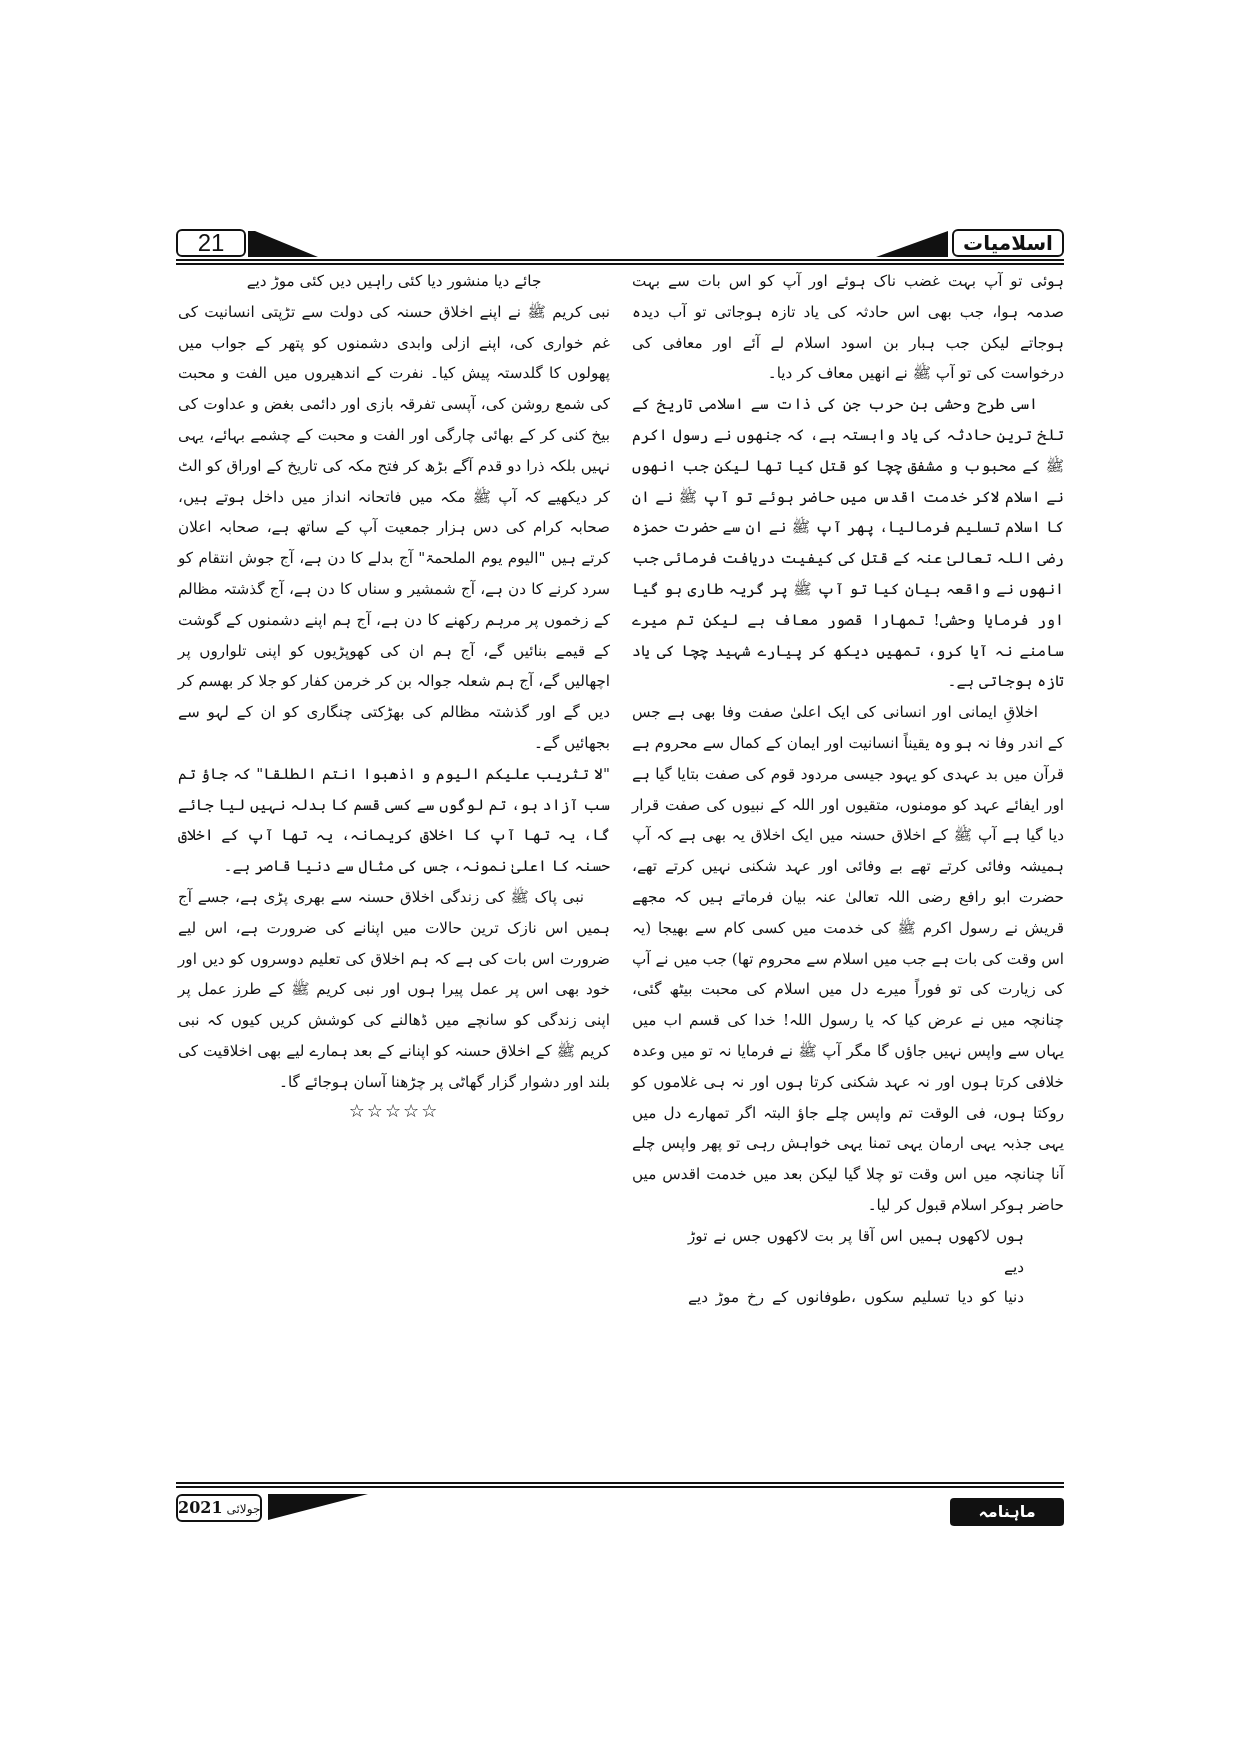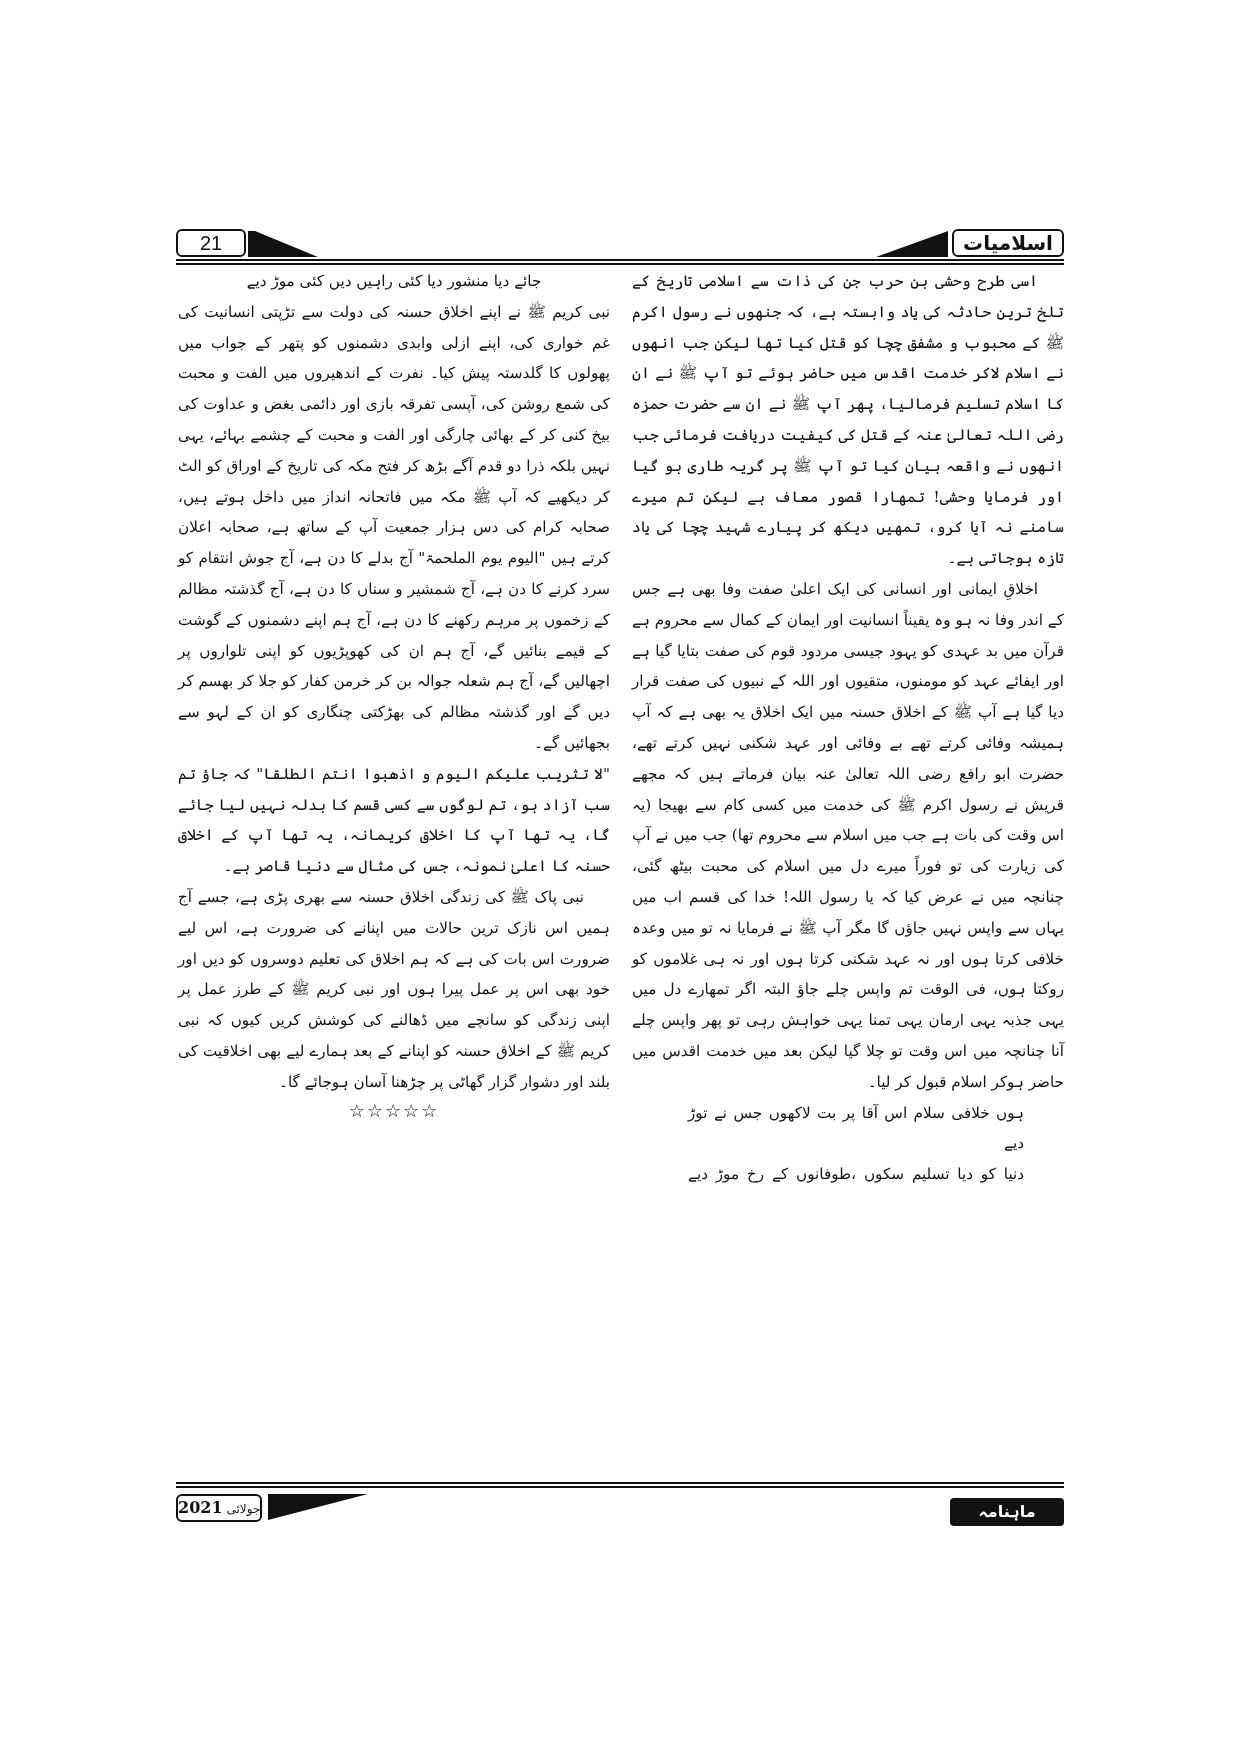--- a/index.html
+++ b/index.html
@@ -1,19 +1,19 @@
 <!DOCTYPE html>
 <html><head>
 <meta charset="utf-8">
 <style>
   html, body { margin: 0; padding: 0; background: #ffffff; }
   body { width: 1240px; height: 1754px; position: relative; overflow: hidden; font-family: "DejaVu Sans", sans-serif; color: #111; }
 
   .header { position: absolute; left: 176px; top: 229px; width: 888px; height: 28px; }
-  .page-num-box { position: absolute; left: 0; top: 0; width: 66px; height: 24px; border: 2px solid #111; border-radius: 6px; font-family: "Liberation Sans", sans-serif; font-size: 20px; text-align: center; line-height: 24px; }
+  .page-num-box { position: absolute; left: 0; top: 0; width: 66px; height: 24px; border: 2px solid #111; border-radius: 6px; font-family: "Liberation Sans", sans-serif; font-size: 24px; text-align: center; line-height: 24px; }
   .wedge-left { position: absolute; left: 72px; top: 2px; width: 70px; height: 26px; background: #111; clip-path: polygon(0 0, 10% 0, 100% 100%, 0 100%); }
   .wedge-right { position: absolute; left: 700px; top: 2px; width: 72px; height: 26px; background: #111; clip-path: polygon(100% 0, 100% 100%, 0 100%); }
   .section-box { position: absolute; right: 0; top: 0; width: 108px; height: 24px; border: 2px solid #111; border-radius: 6px; font-family: "DejaVu Sans", sans-serif; font-weight: bold; font-size: 20px; text-align: center; line-height: 24px; direction: rtl; }
 
   .rule-top { position: absolute; left: 176px; width: 888px; height: 2px; background: #111; }
 
   .columns { position: absolute; left: 178px; top: 266px; width: 886px; height: 1200px; }
   .col { position: absolute; top: 0; width: 432px; direction: rtl; text-align: justify; font-family: "DejaVu Serif", serif; font-size: 15.2px; line-height: 30.8px; }
   .col-right { right: 0; }
   .col-left { left: 0; }
@@ -39,23 +39,24 @@
   <div class="wedge-left"></div>
   <div class="wedge-right"></div>
   <div class="section-box">اسلامیات</div>
 </div>
 <div class="rule-top" style="top:259px;"></div>
 <div class="rule-top" style="top:263px;"></div>
 
 <div class="columns">
 
   <div class="col col-right">
+    <p>ہوئی تو آپ بہت غضب ناک ہوئے اور آپ کو اس بات سے بہت صدمہ ہوا، جب بھی اس حادثہ کی یاد تازہ ہوجاتی تو آب دیدہ ہوجاتے لیکن جب ہبار بن اسود اسلام لے آئے اور معافی کی درخواست کی تو آپ ﷺ نے انھیں معاف کر دیا۔</p>
     <p class="indent">اسی طرح وحشی بن حرب جن کی ذات سے اسلامی تاریخ کے تلخ ترین حادثہ کی یاد وابستہ ہے، کہ جنھوں نے رسول اکرم ﷺ کے محبوب و مشفق چچا کو قتل کیا تھا لیکن جب انھوں نے اسلام لاکر خدمت اقدس میں حاضر ہوئے تو آپ ﷺ نے ان کا اسلام تسلیم فرمالیا، پھر آپ ﷺ نے ان سے حضرت حمزہ رضی اللہ تعالیٰ عنہ کے قتل کی کیفیت دریافت فرمائی جب انھوں نے واقعہ بیان کیا تو آپ ﷺ پر گریہ طاری ہو گیا اور فرمایا وحشی! تمھارا قصور معاف ہے لیکن تم میرے سامنے نہ آیا کرو، تمھیں دیکھ کر پیارے شہید چچا کی یاد تازہ ہوجاتی ہے۔</p>
     <p class="indent">اخلاقِ ایمانی اور انسانی کی ایک اعلیٰ صفت وفا بھی ہے جس کے اندر وفا نہ ہو وہ یقیناً انسانیت اور ایمان کے کمال سے محروم ہے قرآن میں بد عہدی کو یہود جیسی مردود قوم کی صفت بتایا گیا ہے اور ایفائے عہد کو مومنوں، متقیوں اور اللہ کے نبیوں کی صفت قرار دیا گیا ہے آپ ﷺ کے اخلاق حسنہ میں ایک اخلاق یہ بھی ہے کہ آپ ہمیشہ وفائی کرتے تھے بے وفائی اور عہد شکنی نہیں کرتے تھے، حضرت ابو رافع رضی اللہ تعالیٰ عنہ بیان فرماتے ہیں کہ مجھے قریش نے رسول اکرم ﷺ کی خدمت میں کسی کام سے بھیجا (یہ اس وقت کی بات ہے جب میں اسلام سے محروم تھا) جب میں نے آپ کی زیارت کی تو فوراً میرے دل میں اسلام کی محبت بیٹھ گئی، چنانچہ میں نے عرض کیا کہ یا رسول اللہ! خدا کی قسم اب میں یہاں سے واپس نہیں جاؤں گا مگر آپ ﷺ نے فرمایا نہ تو میں وعدہ خلافی کرتا ہوں اور نہ عہد شکنی کرتا ہوں اور نہ ہی غلاموں کو روکتا ہوں، فی الوقت تم واپس چلے جاؤ البتہ اگر تمھارے دل میں یہی جذبہ یہی ارمان یہی تمنا یہی خواہش رہی تو پھر واپس چلے آنا چنانچہ میں اس وقت تو چلا گیا لیکن بعد میں خدمت اقدس میں حاضر ہوکر اسلام قبول کر لیا۔</p>
-    <p class="verse-right">ہوں خلافی سلام اس آقا پر بت لاکھوں جس نے توڑ دیے</p>
+    <p class="verse-right">ہوں لاکھوں ہمیں اس آقا پر بت لاکھوں جس نے توڑ دیے</p>
     <p class="verse-right">دنیا کو دیا تسلیم سکوں ،طوفانوں کے رخ موڑ دیے</p>
   </div>
 
   <div class="col col-left">
     <p class="verse">جائے دیا منشور دیا کئی راہیں دیں کئی موڑ دیے</p>
     <p>نبی کریم ﷺ نے اپنے اخلاق حسنہ کی دولت سے تڑپتی انسانیت کی غم خواری کی، اپنے ازلی وابدی دشمنوں کو پتھر کے جواب میں پھولوں کا گلدستہ پیش کیا۔ نفرت کے اندھیروں میں الفت و محبت کی شمع روشن کی، آپسی تفرقہ بازی اور دائمی بغض و عداوت کی بیخ کنی کر کے بھائی چارگی اور الفت و محبت کے چشمے بہائے، یہی نہیں بلکہ ذرا دو قدم آگے بڑھ کر فتح مکہ کی تاریخ کے اوراق کو الٹ کر دیکھیے کہ آپ ﷺ مکہ میں فاتحانہ انداز میں داخل ہوتے ہیں، صحابہ کرام کی دس ہزار جمعیت آپ کے ساتھ ہے، صحابہ اعلان کرتے ہیں "الیوم یوم الملحمۃ" آج بدلے کا دن ہے، آج جوش انتقام کو سرد کرنے کا دن ہے، آج شمشیر و سناں کا دن ہے، آج گذشتہ مظالم کے زخموں پر مرہم رکھنے کا دن ہے، آج ہم اپنے دشمنوں کے گوشت کے قیمے بنائیں گے، آج ہم ان کی کھوپڑیوں کو اپنی تلواروں پر اچھالیں گے، آج ہم شعلہ جوالہ بن کر خرمن کفار کو جلا کر بھسم کر دیں گے اور گذشتہ مظالم کی بھڑکتی چنگاری کو ان کے لہو سے بجھائیں گے۔</p>
     <p class="bold-lead">"لا تثریب علیکم الیوم و اذھبوا انتم الطلقا" کہ جاؤ تم سب آزاد ہو، تم لوگوں سے کسی قسم کا بدلہ نہیں لیا جائے گا، یہ تھا آپ کا اخلاق کریمانہ، یہ تھا آپ کے اخلاق حسنہ کا اعلیٰ نمونہ، جس کی مثال سے دنیا قاصر ہے۔</p>
     <p class="indent">نبی پاک ﷺ کی زندگی اخلاق حسنہ سے بھری پڑی ہے، جسے آج ہمیں اس نازک ترین حالات میں اپنانے کی ضرورت ہے، اس لیے ضرورت اس بات کی ہے کہ ہم اخلاق کی تعلیم دوسروں کو دیں اور خود بھی اس پر عمل پیرا ہوں اور نبی کریم ﷺ کے طرز عمل پر اپنی زندگی کو سانچے میں ڈھالنے کی کوشش کریں کیوں کہ نبی کریم ﷺ کے اخلاق حسنہ کو اپنانے کے بعد ہمارے لیے بھی اخلاقیت کی بلند اور دشوار گزار گھاٹی پر چڑھنا آسان ہوجائے گا۔</p>
     <p class="stars">☆☆☆☆☆</p>
   </div>

